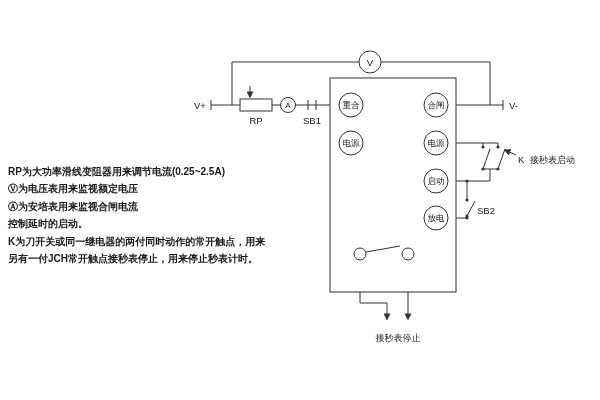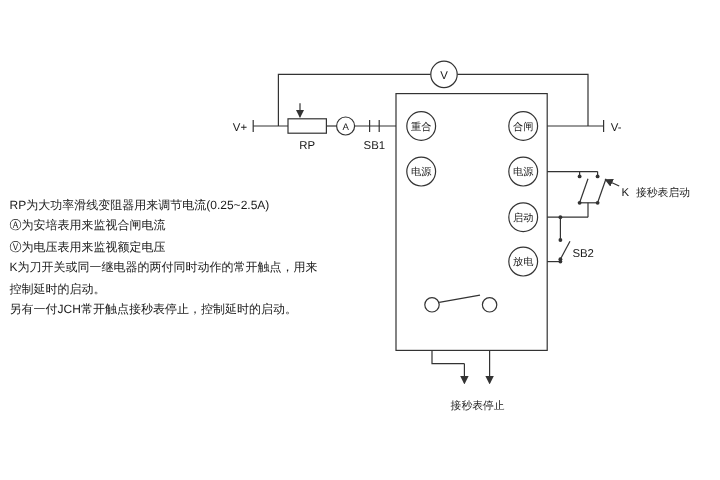--- a/index.html
+++ b/index.html
@@ -1,20 +1,20 @@
 <!DOCTYPE html>
 <html><head>
 <meta charset="utf-8">
 <style>
   * { margin:0; padding:0; box-sizing:border-box; }
   html,body { width:600px; height:400px; background:#fff; }
   body { font-family:"Liberation Sans","DejaVu Sans",sans-serif; }
   .stage { position:relative; width:600px; height:400px; background:#ffffff; overflow:hidden; }
   .stage svg { position:absolute; left:0; top:0; }
-  .notes { position:absolute; left:8px; top:163px; width:300px; }
+  .notes { position:absolute; left:8px; top:163px; width:300px;font-weight:bold; }
   .note-line { font-size:10px; line-height:17.4px; color:#1a1a1a; white-space:nowrap; }
   .wire { stroke:#333333; stroke-width:1; fill:none; }
   .box  { fill:#ffffff; stroke:#333333; stroke-width:1; }
   .port { fill:#ffffff; stroke:#333333; stroke-width:1; }
   .port-label { font-size:8.5px; text-anchor:middle; fill:#1a1a1a; }
   .meter-label { text-anchor:middle; fill:#1a1a1a; }
   .comp-label { font-size:9.5px; fill:#1a1a1a; }
   .cjk-label  { font-size:9px; fill:#1a1a1a; }
   .dot { fill:#333333; }
 </style>
@@ -138,20 +138,20 @@
     </g>
 
     <text class="comp-label" x="194" y="109">V+</text>
     <text class="comp-label" x="509" y="109">V-</text>
 
     <text class="cjk-label" x="398" y="341" text-anchor="middle">接秒表停止</text>
   </svg>
 
   <div class="notes">
     <div class="note-line">RP为大功率滑线变阻器用来调节电流(0.25~2.5A)</div>
+    <div class="note-line">Ⓥ为电压表用来监视额定电压</div>
     <div class="note-line">Ⓐ为安培表用来监视合闸电流</div>
-    <div class="note-line">Ⓥ为电压表用来监视额定电压</div>
+    <div class="note-line">控制延时的启动。</div>
     <div class="note-line">K为刀开关或同一继电器的两付同时动作的常开触点，用来</div>
-    <div class="note-line">控制延时的启动。</div>
-    <div class="note-line">另有一付JCH常开触点接秒表停止，控制延时的启动。</div>
+    <div class="note-line">另有一付JCH常开触点接秒表停止，用来停止秒表计时。</div>
   </div>
 
 </div>
 
 </body></html>

